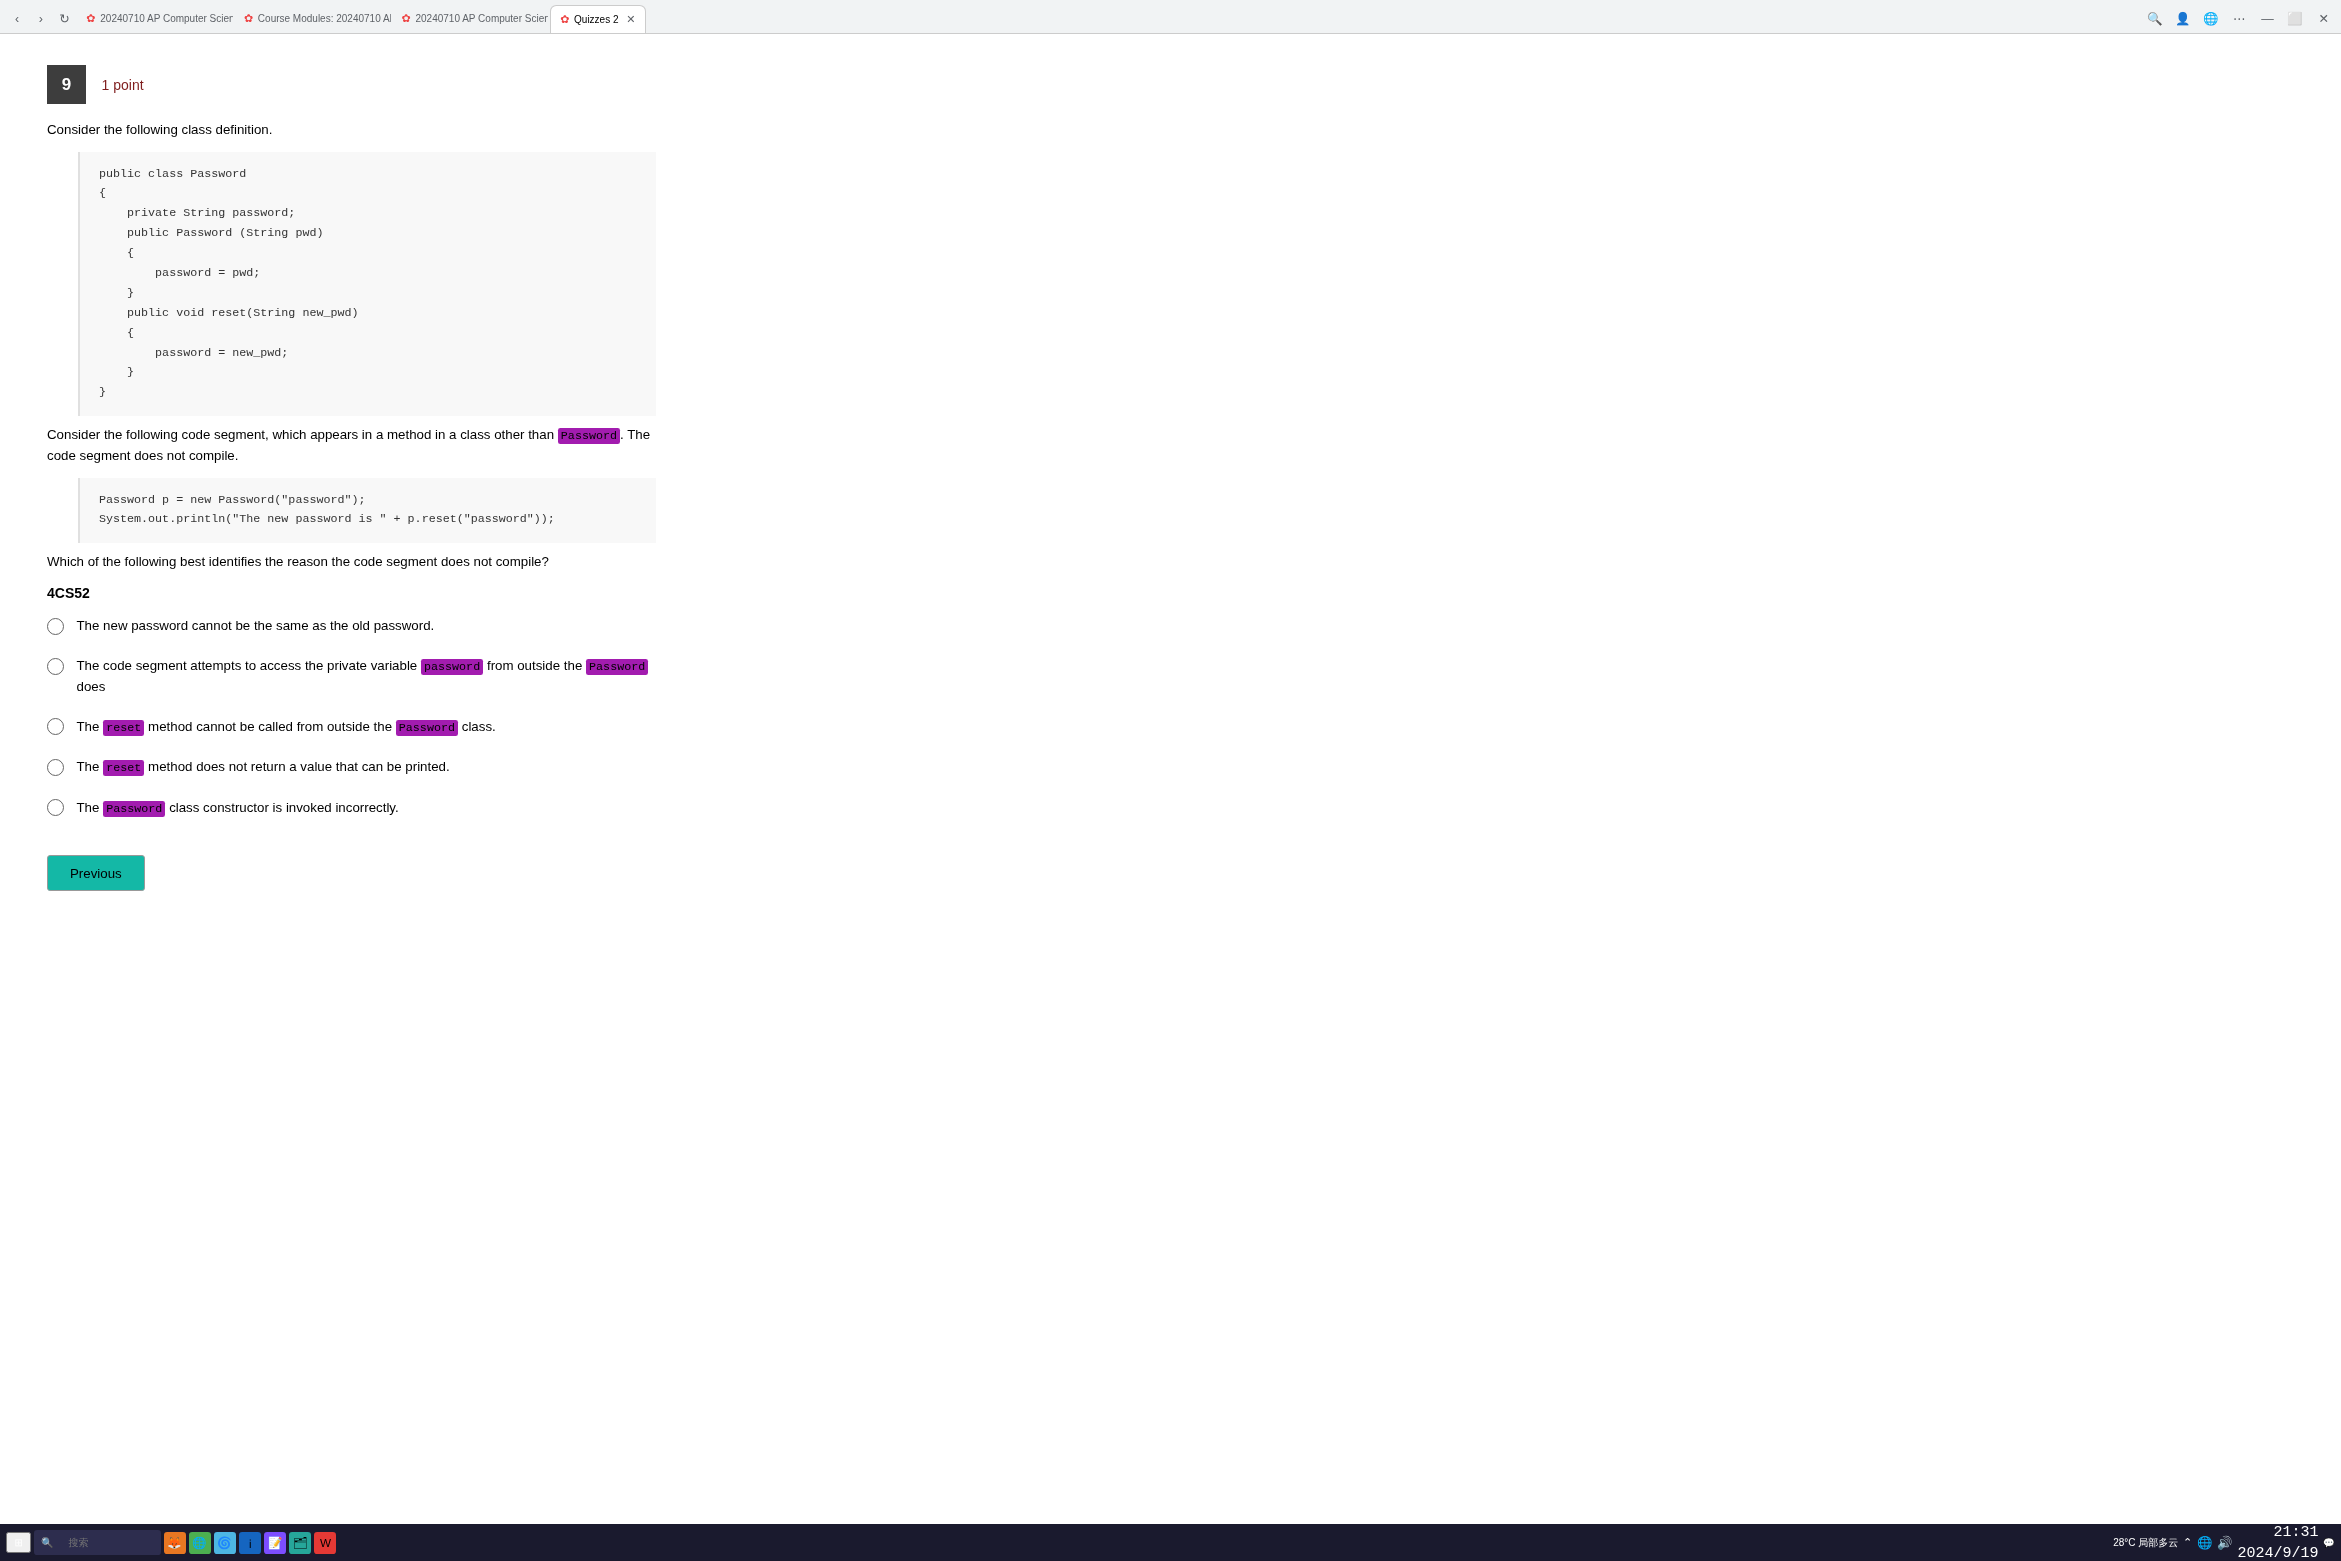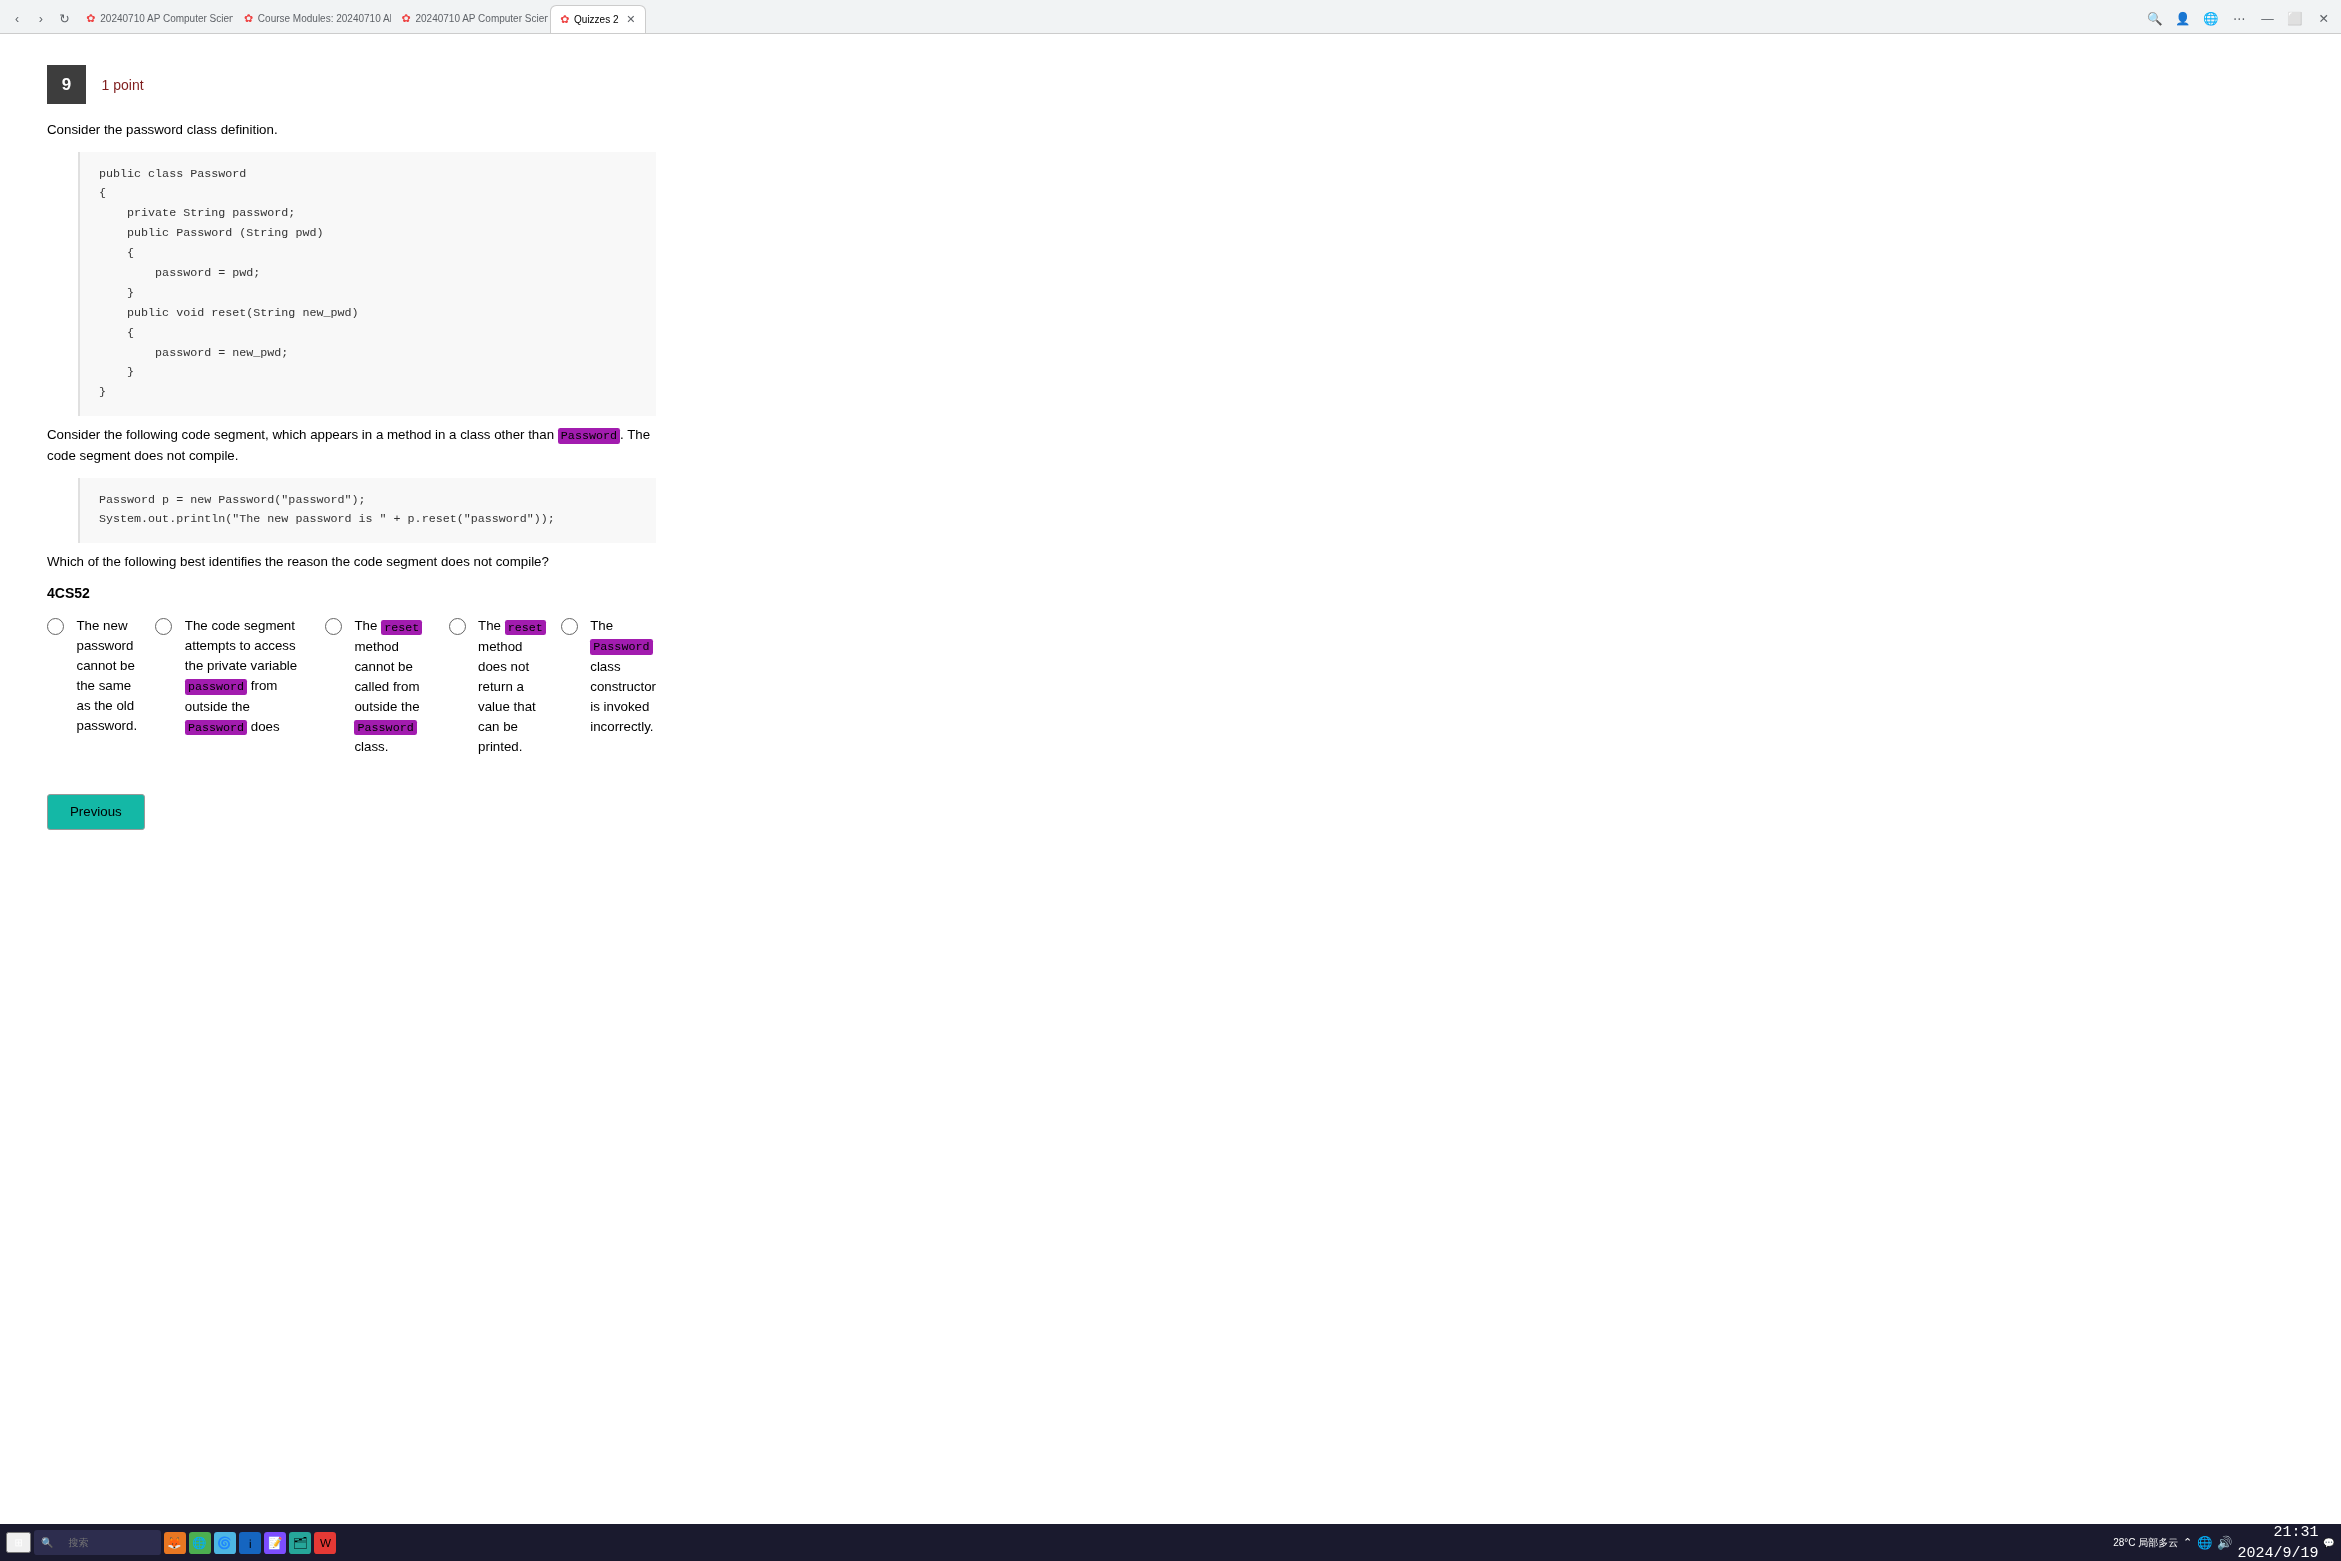--- a/index.html
+++ b/index.html
@@ -128,22 +128,22 @@
     }
 
     .question-id {
       font-size: 14px;
       font-weight: bold;
       margin: 12.5px 0;
     }
 
     .choices {
       display: flex;
-      flex-direction: row;
-      gap: 12px;
+      flex-direction: column;
+      gap: 20px;
       margin-top: 15.6px;
     }
 
     .choice {
       display: flex;
       align-items: flex-start;
       gap: 12.5px;
       cursor: pointer;
     }
 
@@ -279,21 +279,21 @@
 
 <div class="content">
 
   
   <div class="question-header">
     <div class="question-number">9</div>
     <span class="question-points">1 point</span>
   </div>
 
   
-  <p class="question-text">Consider the password class definition.</p>
+  <p class="question-text">Consider the following class definition.</p>
 
   
   <pre class="code-block">public class Password
 {
     private String password;
     public Password (String pwd)
     {
         password = pwd;
     }
     public void reset(String new_pwd)

